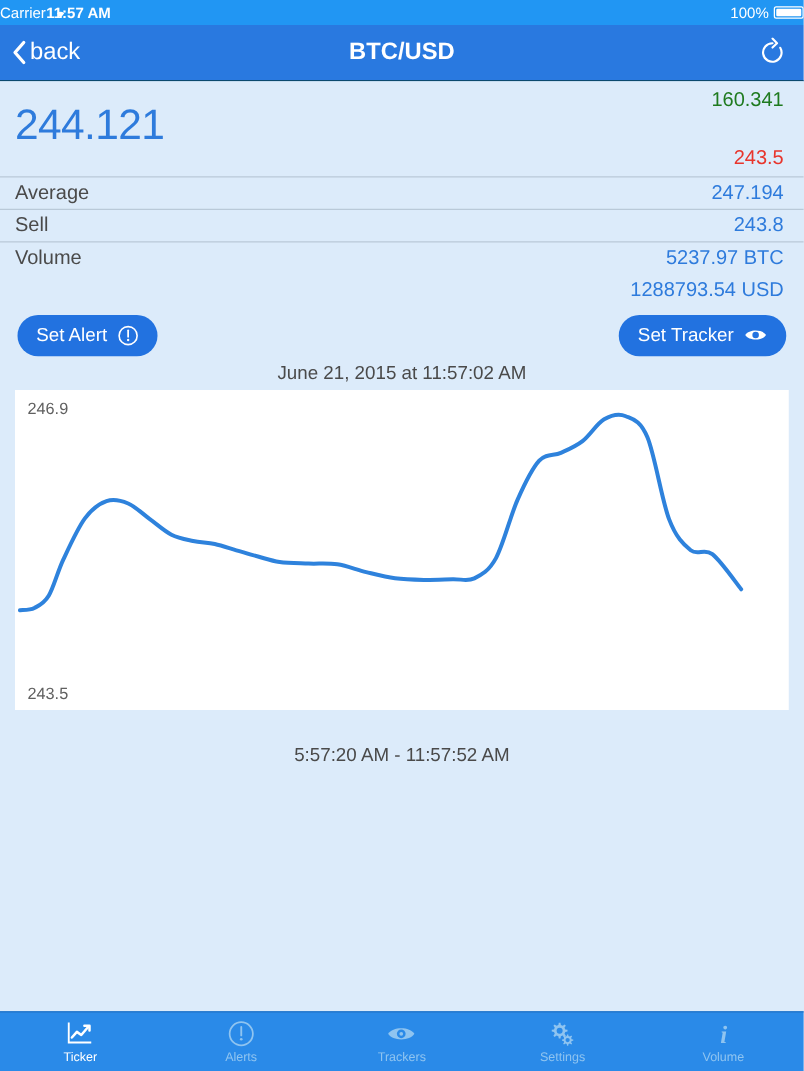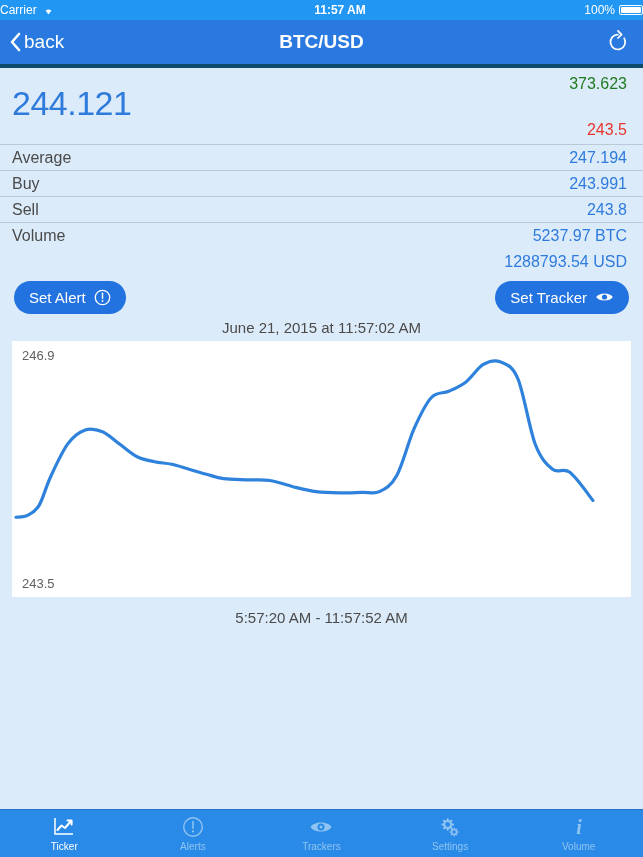--- a/index.html
+++ b/index.html
@@ -35,21 +35,21 @@
     position: relative;
   }
   .status-left {
     display: flex;
     align-items: center;
     gap: 5px;
   }
   .status-center {
     position: absolute;
     left: 0; right: 0;
-    text-align: center;
+    text-align: left;
     font-size: 12px;
     font-weight: bold;
     pointer-events: none;
     margin-left: 37px;
   }
   .status-right {
     margin-left: auto;
     display: flex;
     align-items: center;
     gap: 4px;
@@ -85,21 +85,21 @@
 
   
   .nav-bar {
     height: 44px;
     background: #2979e0;
     color: #ffffff;
     display: flex;
     align-items: center;
     position: relative;
     flex: 0 0 auto;
-    border-bottom: 4px solid #0c4a6e;
+    border-bottom: 1px solid #0c4a6e;
   }
   .back-button {
     display: flex;
     align-items: center;
     gap: 3px;
     padding-left: 9px;
     font-size: 19px;
     color: #ffffff;
     cursor: pointer;
   }
@@ -224,21 +224,21 @@
     left: 10px;
     font-size: 13px;
     color: #606060;
   }
   .axis-max { top: 7px; }
   .axis-min { bottom: 6px; }
   .chart-range {
     text-align: center;
     font-size: 15px;
     color: #4a4a4a;
-    padding-top: 12px;
+    padding-top: 28px;
     flex: 0 0 auto;
   }
 
   .filler { flex: 1 1 auto; }
 
   
   .tab-bar {
     height: 47px;
     background: #2a8ae8;
     border-top: 1px solid #2073c6;
@@ -291,32 +291,28 @@
     <div class="refresh-button">
       <svg width="22" height="24" viewBox="0 0 22 24">
         <path d="M11 4.6 A7.4 7.4 0 1 0 17.2 8.2" stroke="#ffffff" stroke-width="1.7" fill="none" stroke-linecap="round"></path>
         <path d="M11 0.8 L14.6 4.6 L11 8.0" stroke="#ffffff" stroke-width="1.7" fill="none" stroke-linecap="round" stroke-linejoin="round"></path>
       </svg>
     </div>
   </div>
 
   <div class="price-block">
     <div class="price-main">244.121</div>
-    <div class="price-high">373.623</div>
+    <div class="price-high">160.341</div>
     <div class="price-low">243.5</div>
   </div>
 
   <div class="stats">
     <div class="stat-row">
       <span class="stat-label">Average</span>
       <span class="stat-value">247.194</span>
-    </div>
-    <div class="stat-row">
-      <span class="stat-label">Buy</span>
-      <span class="stat-value">243.991</span>
     </div>
     <div class="stat-row">
       <span class="stat-label">Sell</span>
       <span class="stat-value">243.8</span>
     </div>
     <div class="stat-row no-border">
       <span class="stat-label">Volume</span>
       <span class="stat-value">5237.97 BTC</span>
     </div>
     <div class="stat-row secondary">

